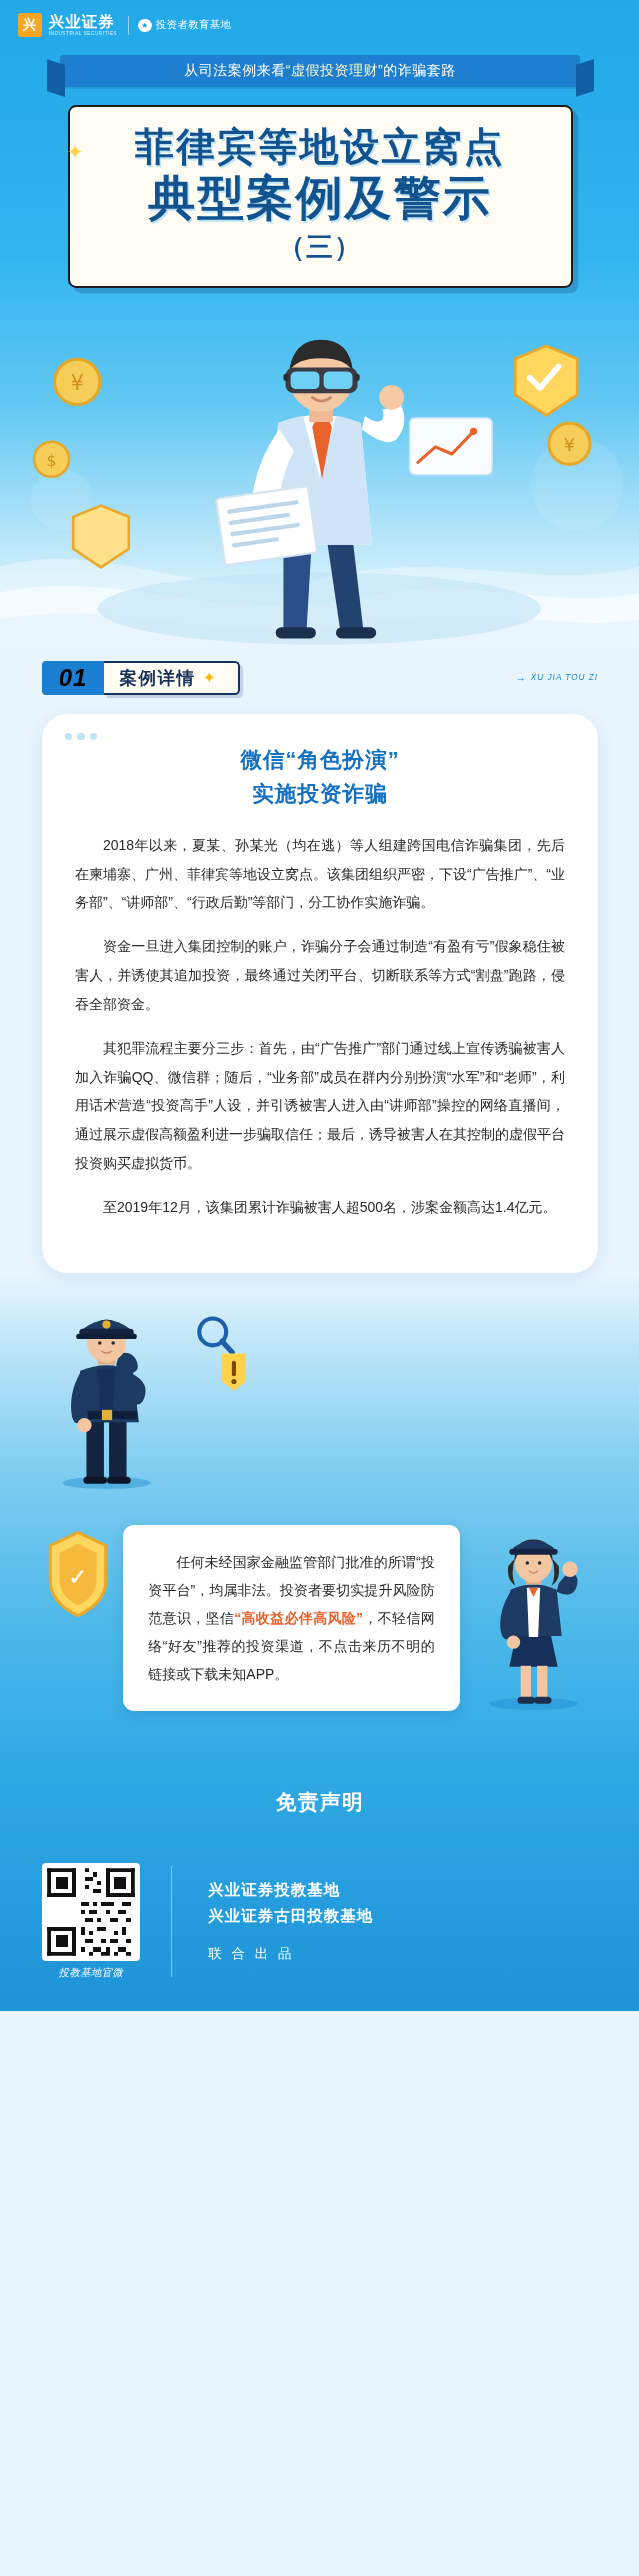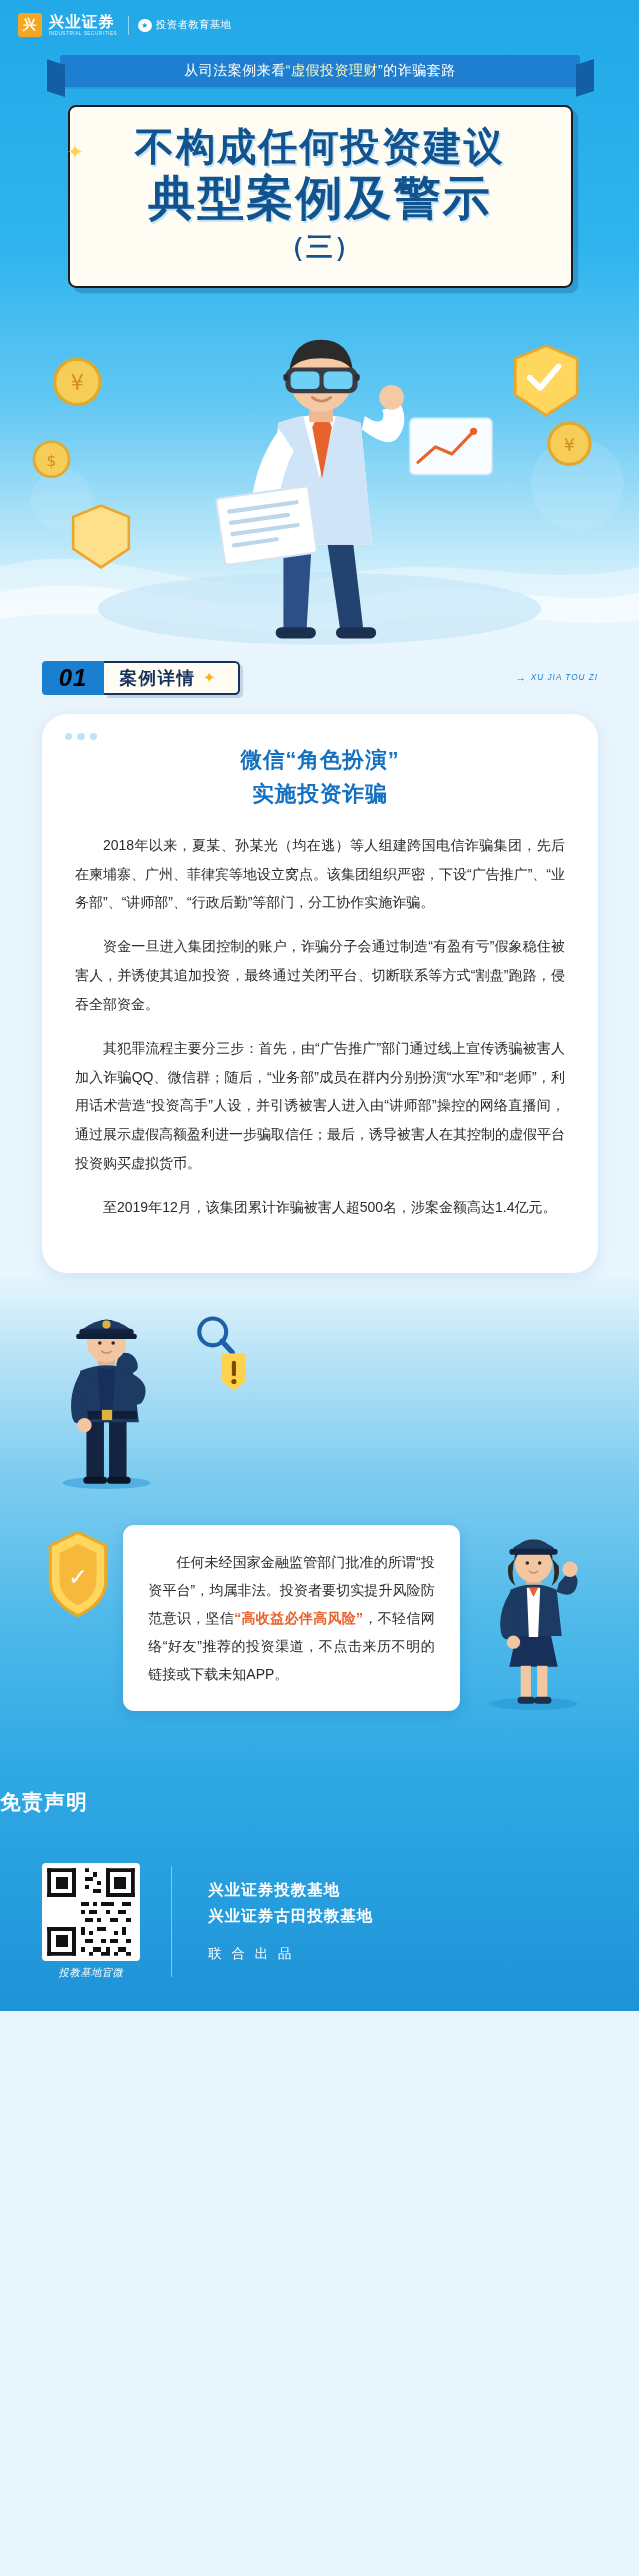--- a/index.html
+++ b/index.html
@@ -159,21 +159,21 @@
   
   .fig { position:absolute; left:0; top:0; width:129px; height:185px; }
 
   
   .disc {
     position:relative; width:640px;
     background:linear-gradient(180deg,#2fa9e4 0%,#1e93d8 100%);
     padding:5.2px 0 31px 0;
   }
   .disc-title {
-    color:#fff; font-size:20.6px; font-weight:bold; letter-spacing:1.5px;
+    text-align:center; color:#fff; font-size:20.6px; font-weight:bold; letter-spacing:1.5px;
     padding:15.5px 0 17.5px 0;
   }
   .disc-body {
     width:556px; margin:0 auto;
     color:#eaf6ff; font-size:9.8px; line-height:2.05; text-align:justify;
   }
   .qr-row {
     width:556px; margin:29px auto 0 auto;
     display:flex; align-items:center; gap:31px;
   }
@@ -220,21 +220,21 @@
 
     <div class="ribbon">
       <span>从司法案例来看</span>
         <span class="hl">“虚假投资理财”</span>
         <span>的诈骗套路</span>
     </div>
 
     <div class="title-card">
       <span class="spark s1">✦</span>
       <span class="spark s2">✧</span>
-      <div class="l1">不构成任何投资建议</div>
+      <div class="l1">菲律宾等地设立窝点</div>
       <div class="l2">典型案例及警示</div>
       <div class="l3">（三）</div>
     </div>
 
     <div class="illus">
       <svg viewBox="0 0 1242 700" width="640" height="361">
 
         <ellipse cx="620" cy="620" rx="430" ry="70" fill="#bfe5f7" opacity="0.6"></ellipse>
 
         <g>

